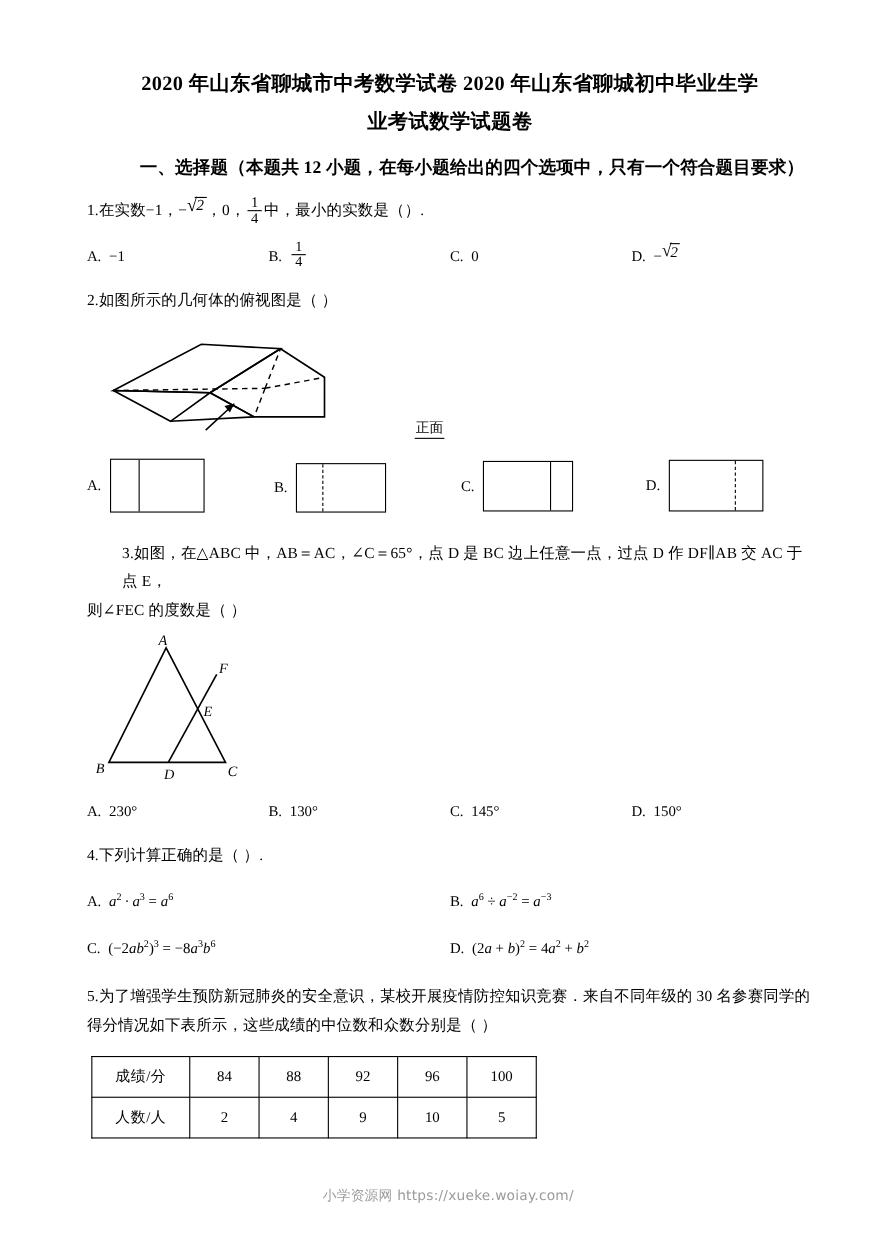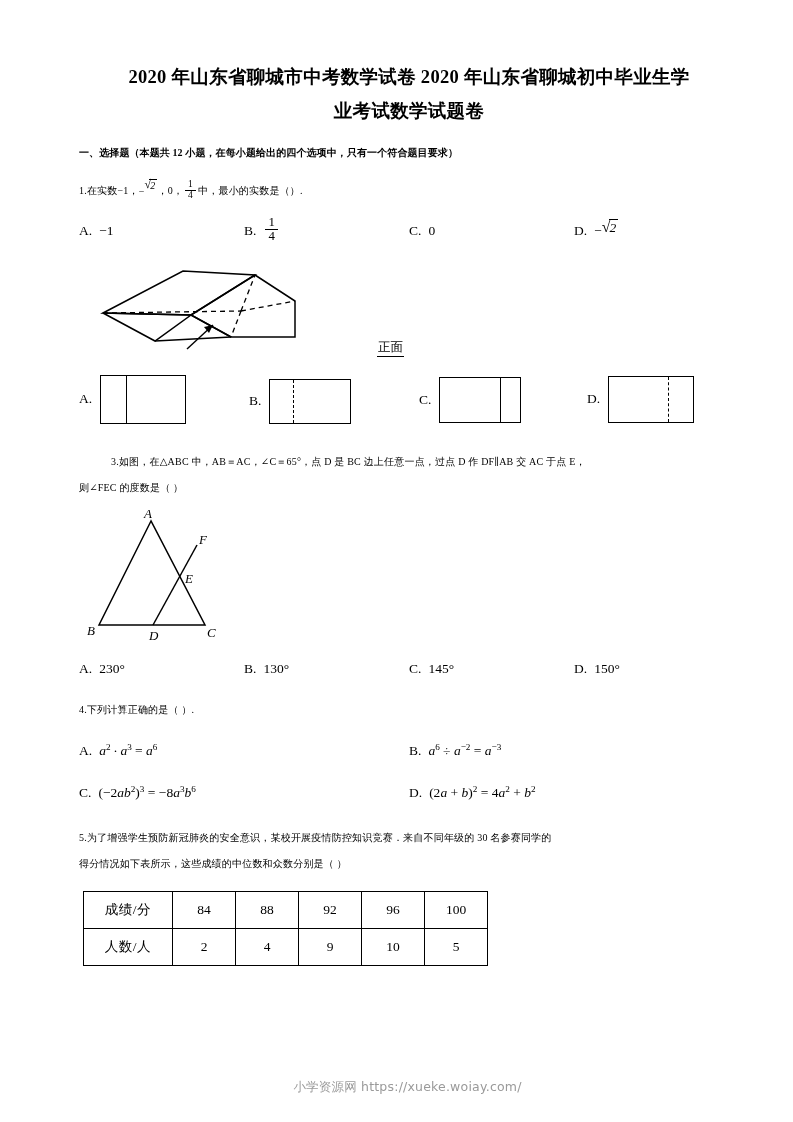--- a/index.html
+++ b/index.html
@@ -35,29 +35,30 @@
     line-height: 34px;
     text-align: center;
     letter-spacing: 0.3px;
     margin: 0;
   }
   .doc-title .line2 { display: block; }
 
   
   .section-head {
     font-weight: bold;
-    font-size: 10px;
+    font-size: 16px;
     line-height: 22px;
     margin-top: 14px;
     letter-spacing: 0.1px;
+    margin-left: 48px;
   }
 
   
   .q-stem {
-    font-size: 10px;
+    font-size: 14px;
     line-height: 26px;
     margin-top: 14px;
     letter-spacing: 0.2px;
   }
   .q-stem.tight { margin-top: 10px; }
 
   
   .opt-row {
     display: flex;
     font-size: 13.5px;
@@ -221,20 +222,21 @@
       <div class="opt">
         <span class="opt-lab">D.</span>
         <span class="sqrt">
             <span class="mn">−</span>
             <span class="radical">√</span>
             <span class="radicand">2</span>
           </span>
       </div>
     </div>
 
+    <div class="q-stem">2.如图所示的几何体的俯视图是（        ）</div>
 
     <div class="fig-solid">
       <svg width="230" height="98" viewBox="0 0 230 98">
         <g fill="none" stroke="#000" stroke-width="1.5">
 
           <path d="M 12 60 L 92 18 L 164 22 L 100 62 Z"></path>
 
           <path d="M 12 60 L 100 62 L 64 88 Z"></path>
 
           <path d="M 100 62 L 164 22 L 204 48 L 204 84 L 140 84 Z"></path>

